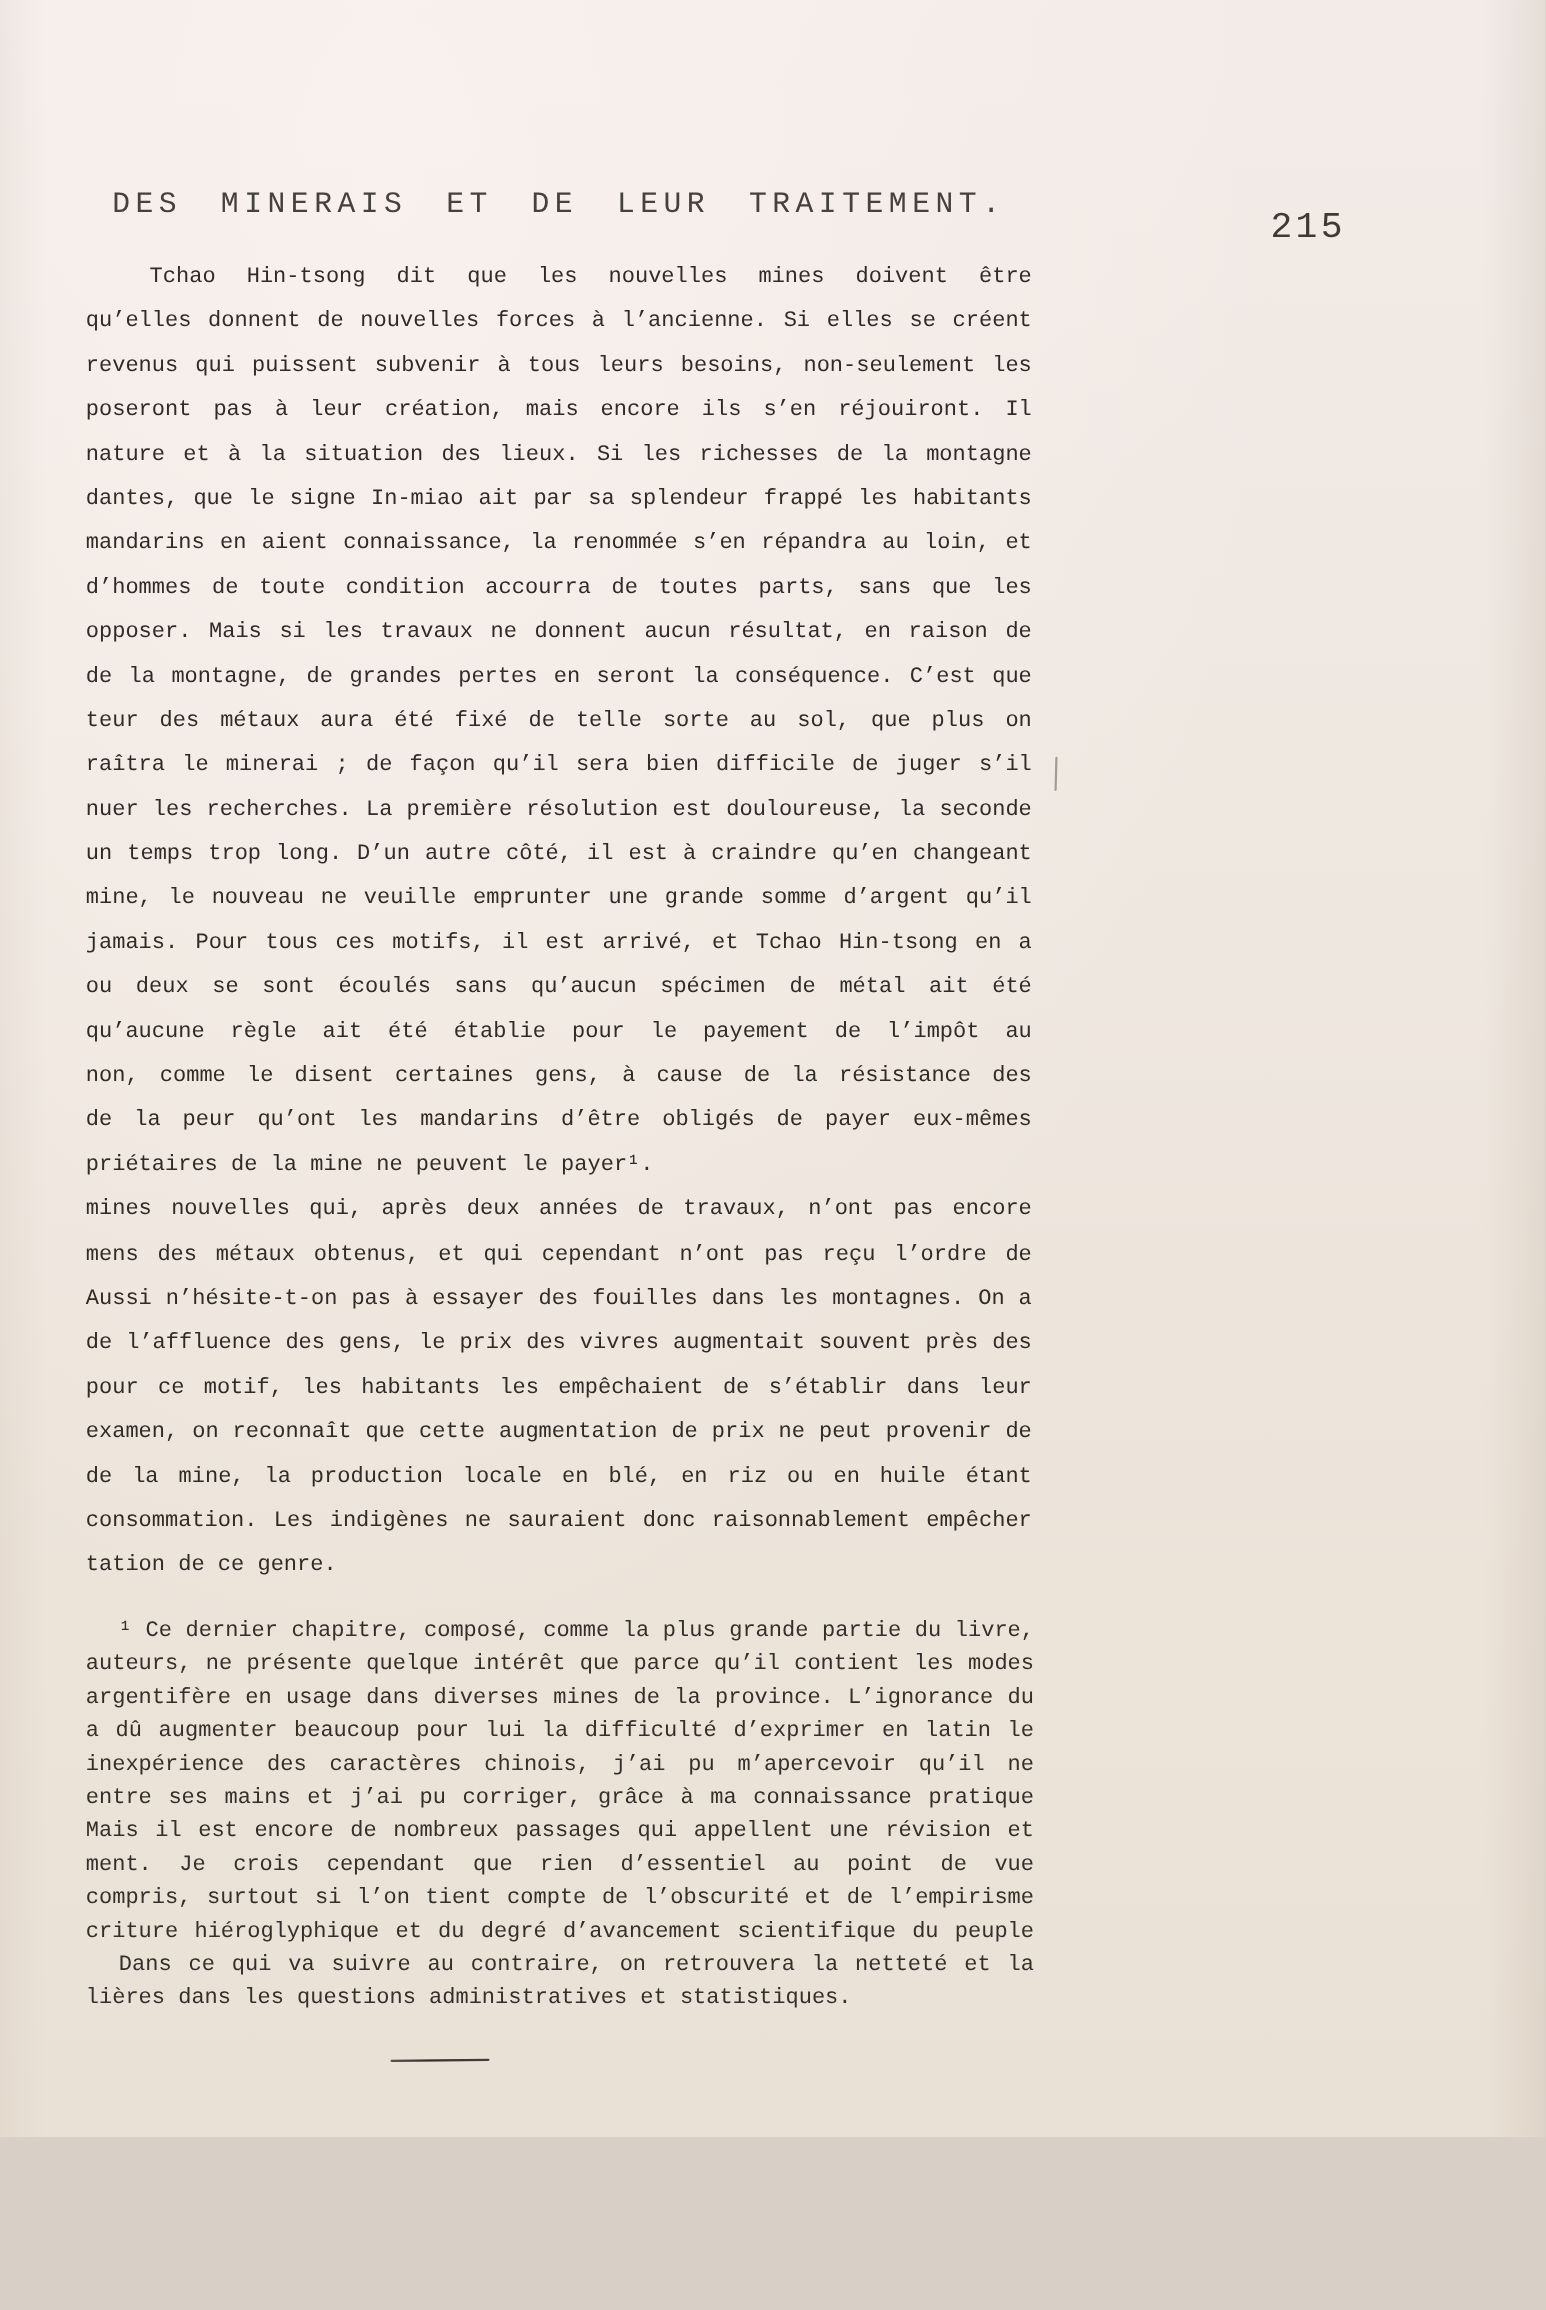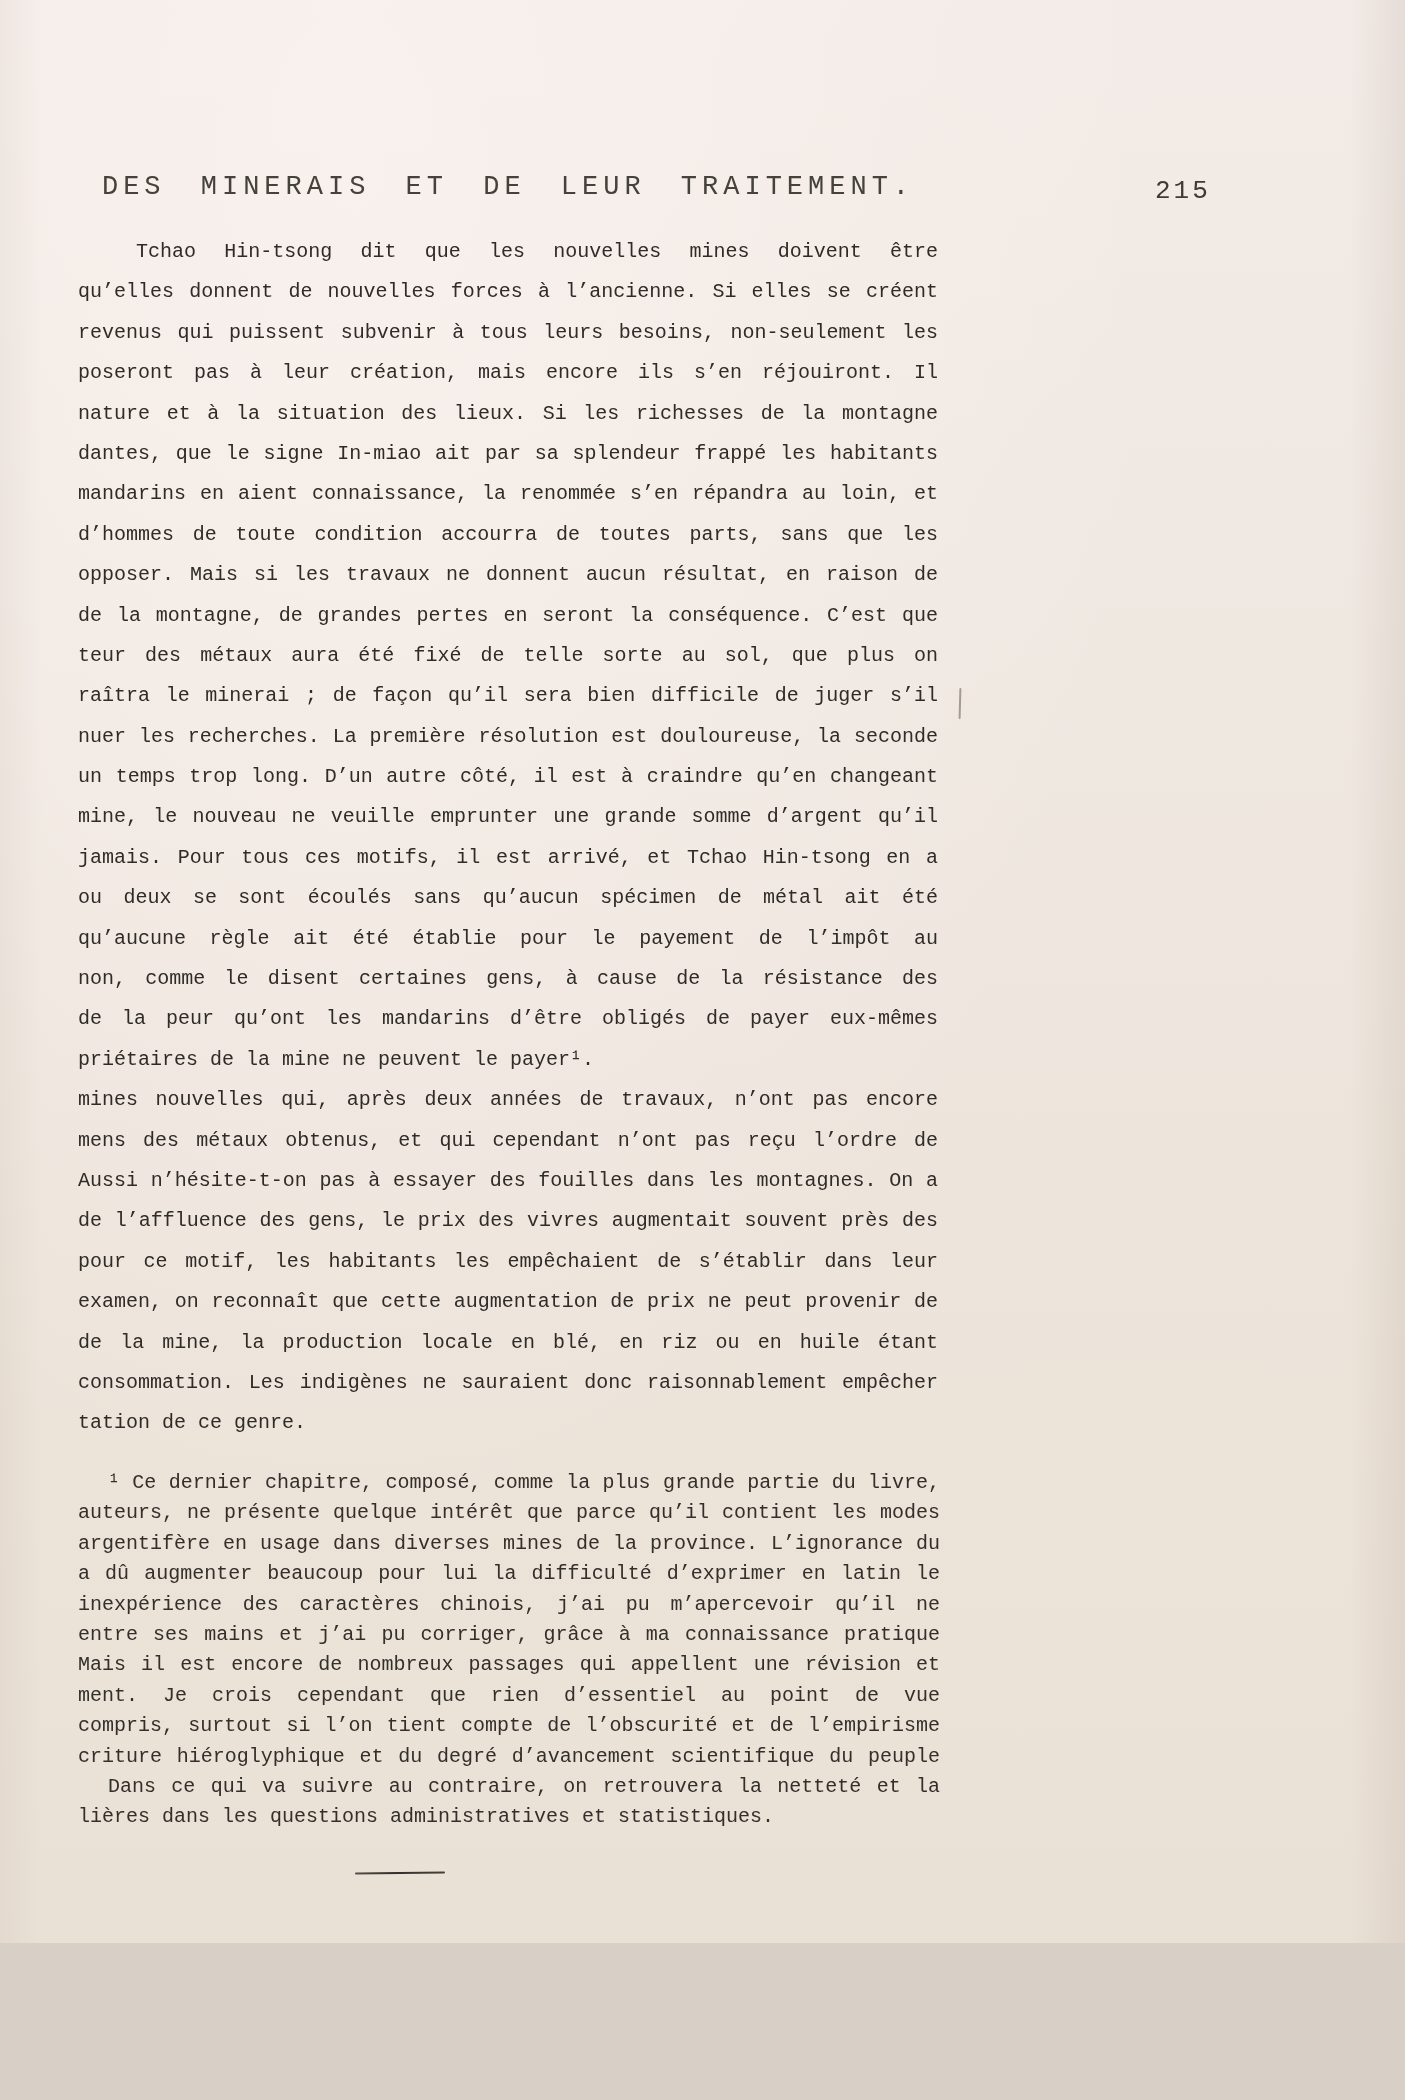--- a/index.html
+++ b/index.html
@@ -20,22 +20,22 @@
     top: 172px; left: 78px; width: 860px;
     text-align: center;
     font-size: 27px;
     letter-spacing: 5px;
     word-spacing: 14px;
     color: #45413b;
     white-space: nowrap;
   }
   .page-number {
     position: absolute;
-    top: 176px; left: 1155px;
-    font-size: 26px;
+    top: 188px; left: 1155px;
+    font-size: 33px;
     letter-spacing: 3px;
     color: #3e3a34;
   }
   .body-text { position: absolute; left: 78px; top: 232px; width: 860px; }
   .body-text .line {
     font-size: 20px;
     height: 40.4px;
     line-height: 40.4px;
     text-align: justify;
     text-align-last: justify;

